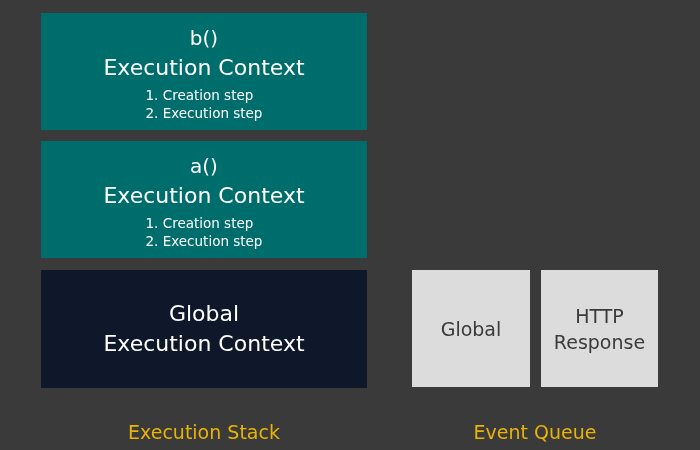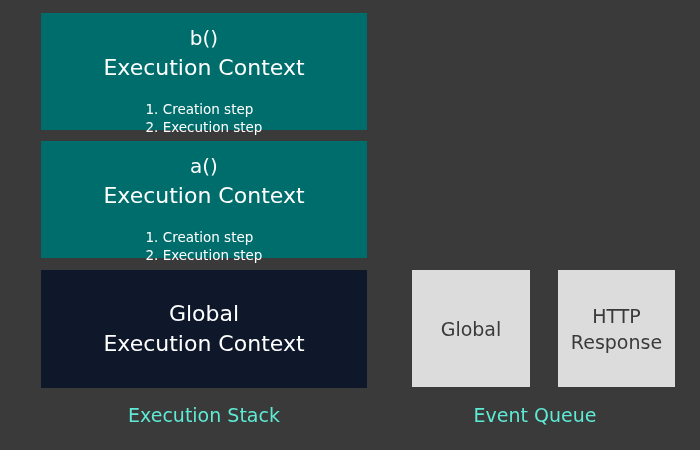--- a/index.html
+++ b/index.html
@@ -38,21 +38,21 @@
     font-size: 20px;
     line-height: 30px;
   }
   .frame .frame-title {
     font-size: 22px;
     line-height: 30px;
   }
   .frame .steps {
     display: inline-block;
     text-align: left;
-    margin-top: 17px;
+    margin-top: 3px;
     font-size: 13.5px;
     line-height: 18px;
   }
 
   
   .global-box {
     position: absolute;
     left: 41px;
     top: 270px;
     width: 326px;
@@ -78,29 +78,29 @@
     background: #dcdcdc;
     color: #3a3a3a;
     display: flex;
     align-items: center;
     justify-content: center;
     text-align: center;
     font-size: 19px;
     line-height: 26px;
   }
   .event-click { left: 412px; width: 118px; }
-  .event-http  { left: 558px; width: 117px; }
+  .event-http  { left: 541px; width: 117px; }
   .event-http .event-label { padding: 0 6px; }
 
   
   .section-label {
     position: absolute;
-    top: 402px;
+    top: 419px;
     text-align: center;
-    color: #5eead4;
+    color: #eab308;
     font-size: 19px;
     line-height: 26px;
   }
   .stack-label { left: 41px;  width: 326px; }
   .queue-label { left: 412px; width: 246px; }
 </style>
 </head>
 <body>
 
 <div class="canvas">

